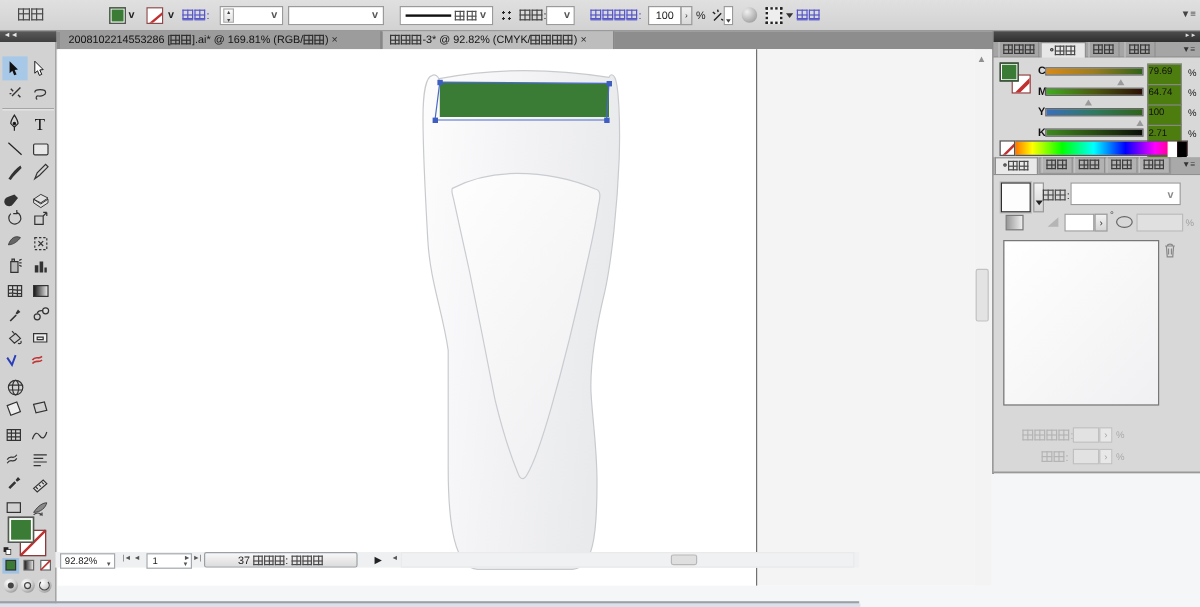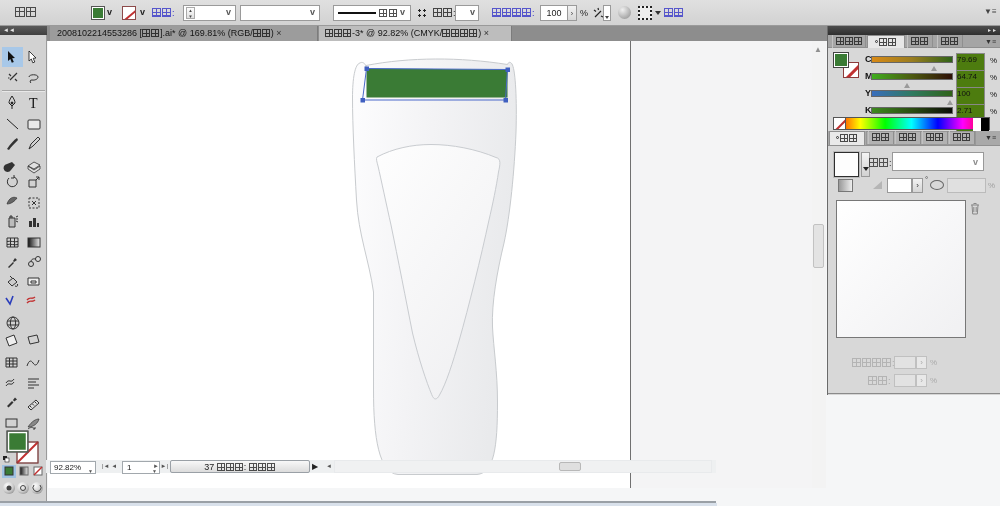--- a/index.html
+++ b/index.html
@@ -356,21 +356,21 @@
  <span class="abs" style="left:66px;top:228px;width:22px;height:13px;background:#e2e2e2;border:1px solid #c0c0c0"></span>
  <span class="abs" style="left:88px;top:228px;width:11px;height:13px;background:#e8e8e8;border:1px solid #c0c0c0;color:#aaa;font-size:8px;text-align:center;line-height:11px">›</span>
  <span class="abs" style="left:102px;top:230px;color:#aaa;font-size:8px">%</span>
 </div>
 </div>
 <div class="abs" id="status">
  <span class="sfld" style="left:4px;width:46px;line-height:12px;padding-left:3px">92.82% <i style="position:absolute;right:2px;top:3px;font-style:normal;color:#555;font-size:5px">▼</i></span>
  <span class="abs" style="left:56px;top:3px;color:#555;font-size:6px">|◄ ◄</span>
  <span class="sfld" style="left:76px;width:38px;line-height:12px;padding-left:4px">1 <i style="position:absolute;right:2px;top:3px;font-style:normal;color:#555;font-size:5px">▼</i></span>
  <span class="abs" style="left:107px;top:3px;color:#555;font-size:6px">► ►|</span>
- <span class="abs" style="left:124px;top:0px;width:140px;height:13px;background:linear-gradient(#f8f8f8,#dcdcdc);border:1px solid #9aa0a6;border-radius:2px;font-size:9px;color:#222;text-align:center;line-height:12px">37 <i class="z s8"></i><i class="z s8"></i><i class="z s8"></i>: <i class="z s8"></i><i class="z s8"></i><i class="z s8"></i></span>
+ <span class="abs" style="left:124px;top:0px;width:128px;height:13px;background:linear-gradient(#f8f8f8,#dcdcdc);border:1px solid #9aa0a6;border-radius:2px;font-size:9px;color:#222;text-align:center;line-height:12px">37 <i class="z s8"></i><i class="z s8"></i><i class="z s8"></i>: <i class="z s8"></i><i class="z s8"></i><i class="z s8"></i></span>
  <span class="abs" style="left:266px;top:2px;color:#222;font-size:8px">▶</span>
  <span class="abs" style="left:280px;top:3px;color:#555;font-size:6px">◄</span>
  <span class="abs" style="left:288px;top:0;width:378px;height:13px;background:#f0f1f2;border:1px solid #e8eaec">
   <i class="abs" style="left:224px;top:1px;width:22px;height:9px;background:#dfdfdf;border:1px solid #b8b8b8;border-radius:2px"></i>
  </span>
 </div>
 <div class="abs" id="statusline"></div>
 <div class="abs" id="bottomstrip"></div>
 </div>
 </body></html>

